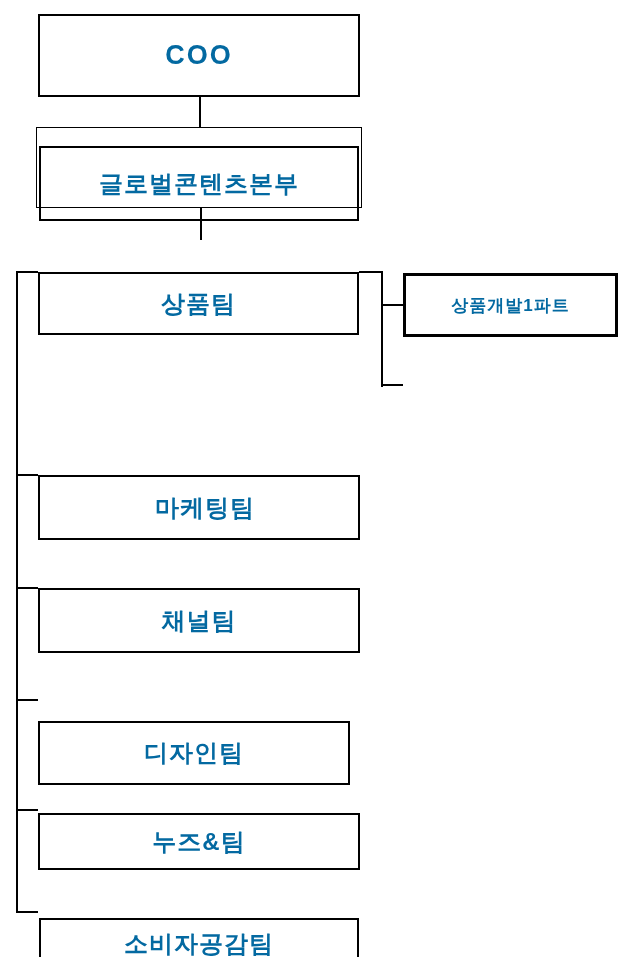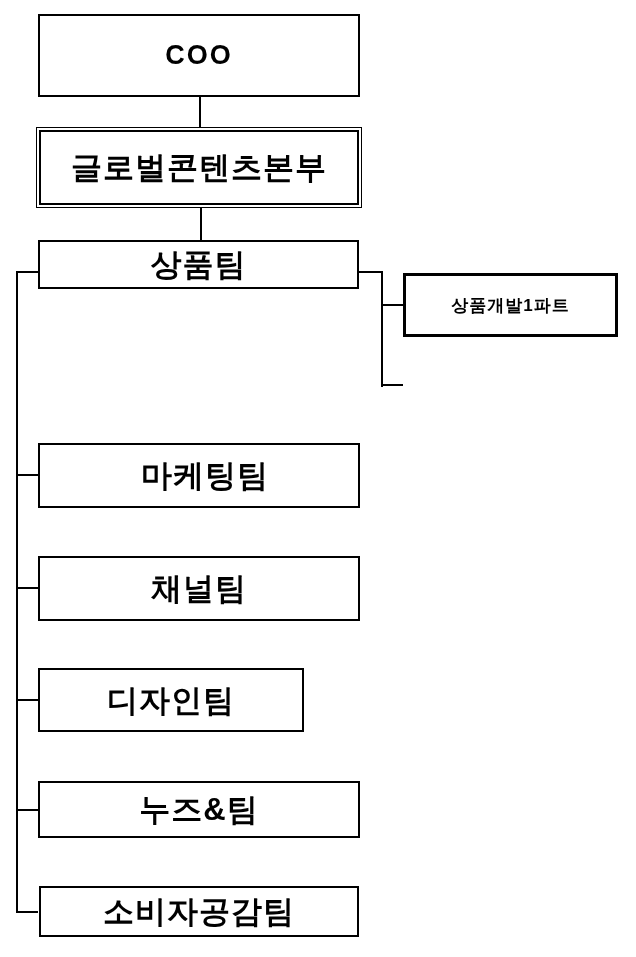--- a/index.html
+++ b/index.html
@@ -13,53 +13,53 @@
     overflow: hidden;
   }
   .node {
     position: absolute;
     background: #ffffff;
     border: 2px solid #000000;
     display: flex;
     align-items: center;
     justify-content: center;
     font-weight: 700;
-    color: #000000;
+    color: #0369a1;
     text-align: center;
     line-height: 1;
     letter-spacing: 1px;
     white-space: nowrap;
   }
   .node.thick { border-width: 3px; }
   .node.dbl-outer {
     border-width: 1px;
     padding: 2px;
   }
   .dbl-inner {
     width: 100%;
     height: 100%;
     border: 2px solid #000000;
     display: flex;
     align-items: center;
     justify-content: center;
   }
-  .fs-main { font-size: 31px; }
+  .fs-main { font-size: 24px; margin-top: 32px; }
   .fs-coo  { font-size: 27px; letter-spacing: 2px; }
   .fs-side { font-size: 17px; }
   .line { position: absolute; background: #000000; }
 
   
   .n-coo       { left: 38px;  top: 14px;  width: 322px; height: 83px; }
   .n-hq        { left: 36px;  top: 127px; width: 326px; height: 81px; }
-  .n-product   { left: 38px;  top: 240px; width: 321px; height: 49px; }
+  .n-product   { left: 38px;  top: 240px; width: 321px; height: 63px; }
   .n-part1     { left: 403px; top: 273px; width: 215px; height: 64px; }
   .n-part2     { left: 403px; top: 354px; width: 215px; height: 62px; }
   .n-marketing { left: 38px;  top: 443px; width: 322px; height: 65px; padding-left: 12px; }
   .n-channel   { left: 38px;  top: 556px; width: 322px; height: 65px; }
-  .n-design    { left: 38px;  top: 668px; width: 266px; height: 64px; }
+  .n-design    { left: 38px;  top: 689px; width: 312px; height: 64px; }
   .n-nudge     { left: 38px;  top: 781px; width: 322px; height: 57px; }
   .n-consumer  { left: 39px;  top: 886px; width: 320px; height: 51px; }
 
   
   .l-coo-hq        { left: 199px; top: 97px;  width: 2px;  height: 30px; }
   .l-hq-product    { left: 200px; top: 208px; width: 2px;  height: 32px; }
   .l-rail-left     { left: 16px;  top: 271px; width: 2px;  height: 642px; }
   .l-stub-product  { left: 16px;  top: 271px; width: 22px; height: 2px; }
   .l-stub-marketing{ left: 16px;  top: 474px; width: 22px; height: 2px; }
   .l-stub-channel  { left: 16px;  top: 587px; width: 22px; height: 2px; }

